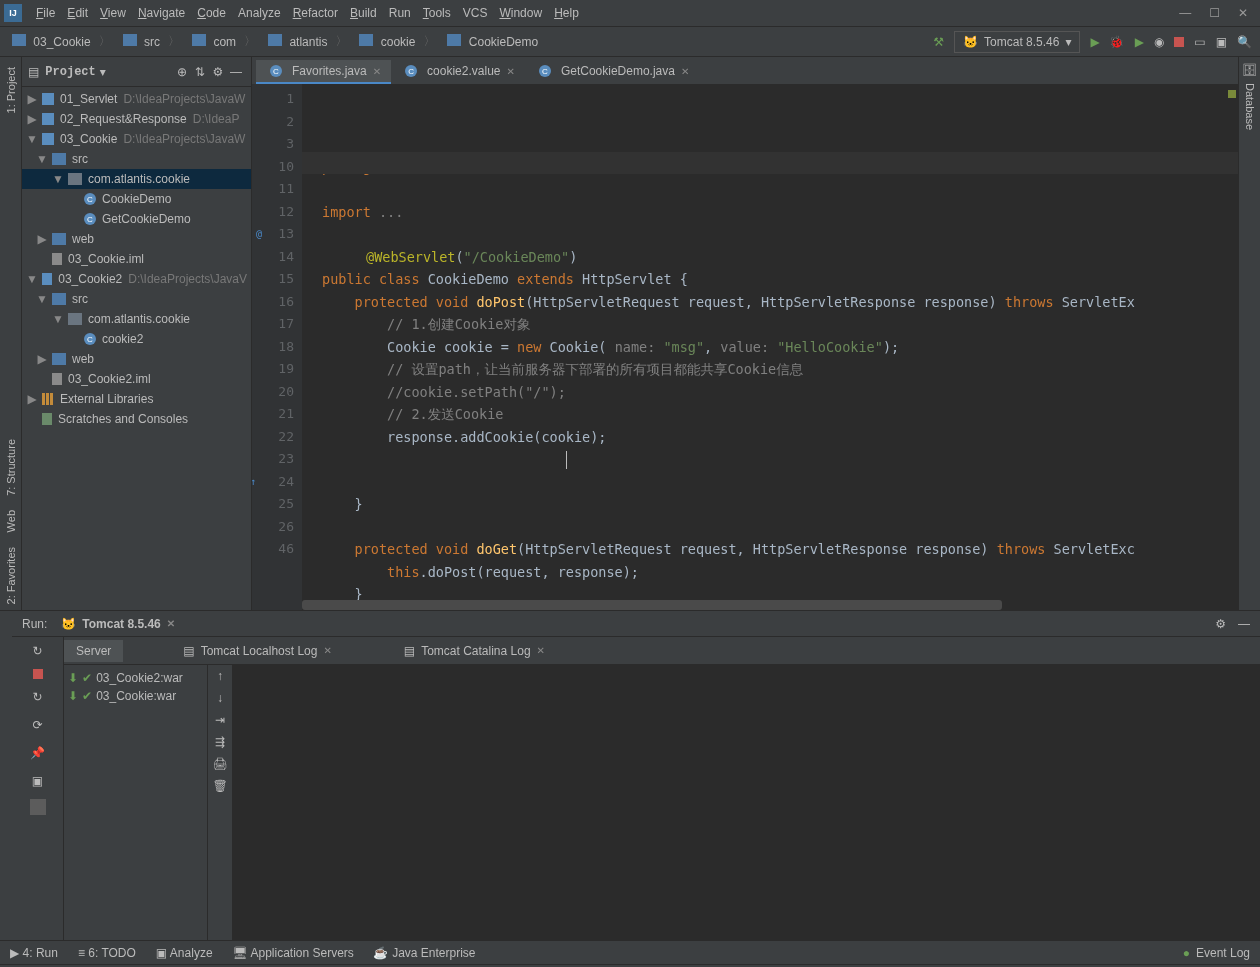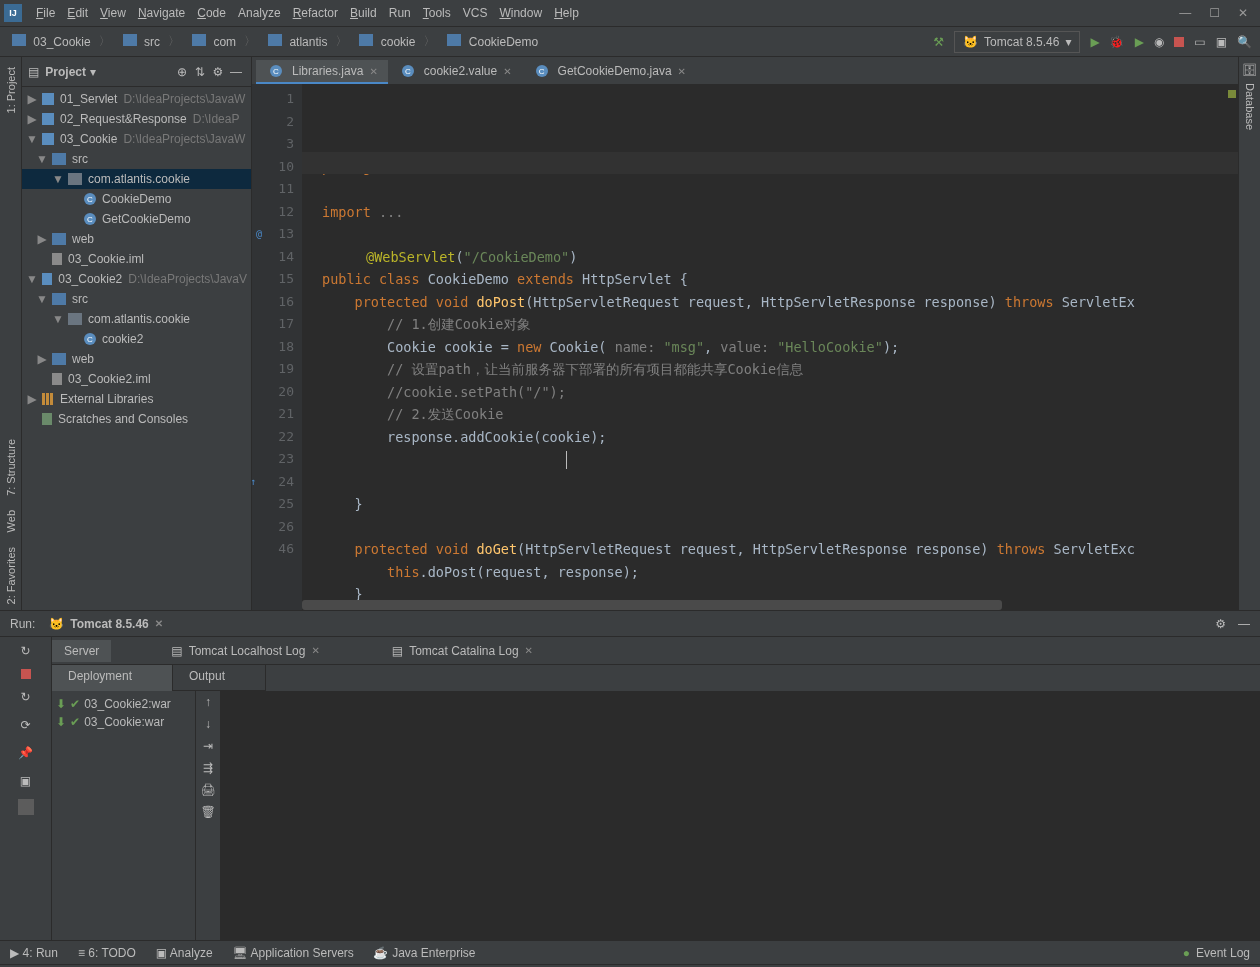--- a/index.html
+++ b/index.html
@@ -13,21 +13,21 @@
   .navbar { height:30px; background:#3c3f41; display:flex; align-items:center; padding:0 8px; border-bottom:1px solid #2b2b2b; }
   .crumb { display:flex; align-items:center; gap:4px; }
   .crumb span.sep { color:#6a6a6a; padding:0 4px; }
   .navright { margin-left:auto; display:flex; align-items:center; gap:10px; }
   .runcfg { background:#3c3f41; border:1px solid #555; height:22px; padding:0 8px; display:flex; align-items:center; gap:6px; }
   .main { display:flex; height:553px; }
   .leftrail { width:22px; background:#3c3f41; border-right:1px solid #2b2b2b; display:flex; flex-direction:column; align-items:center; padding-top:4px; gap:2px; }
   .leftrail .vtext { writing-mode:vertical-rl; transform:rotate(180deg); font-size:11px; padding:6px 0; color:#bbb; }
   .projpanel { width:230px; background:#3c3f41; border-right:1px solid #2b2b2b; display:flex; flex-direction:column; }
   .projhdr { height:30px; display:flex; align-items:center; padding:0 6px; border-bottom:1px solid #2b2b2b; }
-  .projhdr .title { font-weight:bold; }
+  .projhdr .title { font-weight:bold;font-family:Liberation Mono, monospace; }
   .projhdr .spacer { flex:1; }
   .projhdr .ico { width:18px; height:18px; display:flex; align-items:center; justify-content:center; color:#bbb; }
   .tree { overflow:hidden; padding:2px 0; font-size:12px; }
   .tnode { display:flex; align-items:center; height:20px; padding:0 4px; white-space:nowrap; }
   .tnode.sel { background:#0d293e; }
   .arrow { width:12px; display:inline-block; text-align:center; color:#888; }
   .tnode .lbl { margin-left:2px; }
   .tnode .path { color:#787878; margin-left:6px; }
   .indent1{padding-left:14px}.indent2{padding-left:30px}.indent3{padding-left:46px}
   .folder-ico { width:14px; height:12px; background:#4e7aa7; margin:0 4px; }
@@ -45,21 +45,21 @@
   .gutter { width:50px; background:#313335; text-align:right; padding:4px 8px 0 0; color:#606366; line-height:22.5px; font-family:Consolas,monospace; font-size:13px; }
   .gutter .ln { height:22.5px; position:relative; }
   .marker { position:absolute; left:-18px; width:32px; text-align:center; font-size:10px; }
   .code { flex:1; padding:4px 0 0 20px; font-family:Consolas,monospace; font-size:13.5px; line-height:22.5px; white-space:pre; color:#a9b7c6; position:relative; }
   .code .hl-line { position:absolute; left:0; right:0; height:22.5px; background:#323232; }
   .kw{color:#cc7832;} .str{color:#6a8759;} .ann{color:#bbb529;margin-left:44px;} .param{color:#808080;} .cmt{color:#808080;} .fn{color:#ffc66d;}
   .cursor { display:inline-block; width:1px; height:18px; background:#bbb; vertical-align:middle; }
   .rightrail { width:22px; background:#3c3f41; border-left:1px solid #2b2b2b; display:flex; flex-direction:column; align-items:center; padding-top:6px; }
   .rightrail .vtext { writing-mode:vertical-rl; font-size:11px; padding:6px 0; }
   .scrollmark { position:absolute; right:2px; top:6px; width:8px; height:8px; background:#7a8a3a; }
-  .runpanel { height:330px; border-top:1px solid #2b2b2b; background:#3c3f41; display:flex; flex-direction:column; }
+  .runpanel { height:330px; border-top:1px solid #2b2b2b; background:#3c3f41; display:flex; flex-direction:column;padding-left:12px; }
   .runhdr { height:26px; display:flex; align-items:center; padding:0 10px; border-bottom:1px solid #2b2b2b; }
   .runhdr .conf { font-weight:bold; display:flex; align-items:center; gap:6px; }
   .runhdr .right { margin-left:auto; display:flex; gap:12px; }
   .runtabs { height:28px; display:flex; align-items:center; padding-left:52px; border-bottom:1px solid #2b2b2b;gap:48px; }
   .runtab { padding:4px 12px; display:flex; align-items:center; gap:6px; }
   .runtab.active { background:#4e5254; }
   .runsubtabs { height:26px; display:flex; }
   .runsubtab { padding:4px 40px 4px 16px; border-right:1px solid #2b2b2b; border-bottom:1px solid #2b2b2b; }
   .runsubtab.active { background:#4e5254; border-bottom:none; }
   .runbody { flex:1; display:flex; }
@@ -235,21 +235,21 @@
           <span class="file-ico" style="background:#6a8a6a"></span>
           <span class="lbl">Scratches and Consoles</span>
         </div>
       </div>
   </div>
 
   <div class="editor">
     <div class="tabs" id="edtabs">
         <div class="tab active">
           <span class="class-ico">C</span>
-          <span>Libraries.java</span>
+          <span>Favorites.java</span>
           <span class="close">✕</span>
         </div>
         <div class="tab">
           <span class="class-ico">C</span>
           <span>cookie2.value</span>
           <span class="close">✕</span>
         </div>
         <div class="tab">
           <span class="class-ico">C</span>
           <span>GetCookieDemo.java</span>
@@ -316,24 +316,20 @@
     <div class="runleft" style="margin-top:-28px">
       <span class="ico green">↻</span>
       <span class="ico-stop"></span>
       <span class="ico green">↻</span>
       <span class="ico">⟳</span>
       <span class="ico">📌</span>
       <span class="ico">▣</span>
       <div class="artifact-ico"></div>
     </div>
     <div style="flex:1;display:flex;flex-direction:column">
-      <div class="runsubtabs" id="runsubtabs">
-          <div class="runsubtab active">Deployment</div>
-          <div class="runsubtab">Output</div>
-        </div>
       <div style="flex:1;display:flex">
         <div class="runtree">
           <div class="runtreeitem">
               <span class="green">⬇</span>
               <span class="green">✔</span>
               <span>03_Cookie2:war</span>
             </div>
           <div class="runtreeitem">
               <span class="green">⬇</span>
               <span class="green">✔</span>

